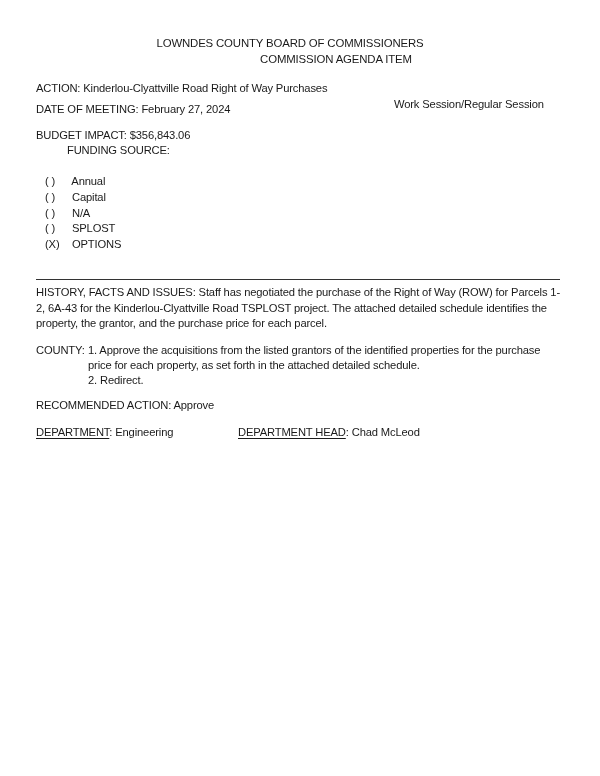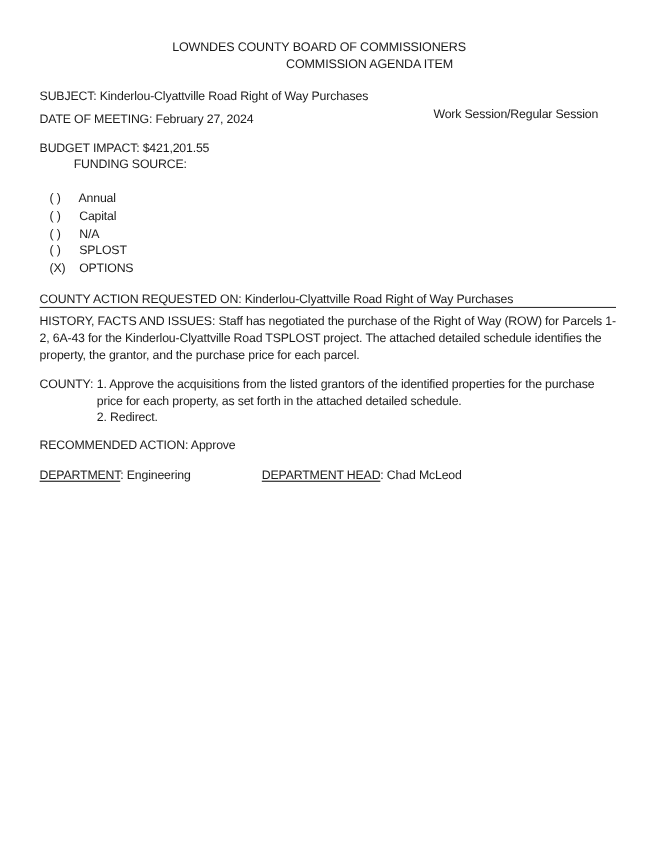--- a/index.html
+++ b/index.html
@@ -93,34 +93,34 @@
   </style>
 </head>
 <body>
 
 <div class="page">
 
   <div class="center-line" style="top:36px;">LOWNDES COUNTY BOARD OF COMMISSIONERS</div>
   <div class="center-line" style="top:52px;padding-left:46px;">COMMISSION AGENDA ITEM</div>
 
   <div class="abs" style="left:36px; top:81px;">
-    <span>SUBJECT:</span>
+    <span>ACTION:</span>
     <span>Kinderlou-Clyattville Road Right of Way Purchases</span>
   </div>
 
   <div class="abs" style="left:36px; top:102px;">
     <span>DATE OF MEETING:</span>
     <span>February 27, 2024</span>
   </div>
 
   <div class="abs" style="left:394px; top:97px;">Work Session/Regular Session</div>
 
   <div class="abs" style="left:36px; top:128px;">
     <span>BUDGET IMPACT:</span>
-    <span>$421,201.55</span>
+    <span>$356,843.06</span>
   </div>
 
   <div class="abs" style="left:39px; top:143px;margin-left:28px;">FUNDING SOURCE:</div>
 
   <div class="funding-row" style="top:174px;">
     <span class="mark">( )</span>
     <span>Annual</span>
   </div>
   <div class="funding-row" style="top:190px;">
     <span class="mark">( )</span>
@@ -132,24 +132,20 @@
   </div>
   <div class="funding-row" style="top:221px;">
     <span class="mark">( )</span>
     <span>SPLOST</span>
   </div>
   <div class="funding-row" style="top:237px;">
     <span class="mark">(X)</span>
     <span>OPTIONS</span>
   </div>
 
-  <div class="abs" style="left:36px; top:265px;">
-    <span>COUNTY ACTION REQUESTED ON:</span>
-    <span>Kinderlou-Clyattville Road Right of Way Purchases</span>
-  </div>
   <div class="rule"></div>
 
   <div class="para" style="top:285px;">
     <span>HISTORY, FACTS AND ISSUES:</span>
     <span>Staff has negotiated the purchase of the Right of Way (ROW) for Parcels 1-2, 6A-43 for the Kinderlou-Clyattville Road TSPLOST project. The attached detailed schedule identifies the property, the grantor, and the purchase price for each parcel.</span>
   </div>
 
   <div class="options-label">COUNTY:</div>
   <div class="options-body">
     <div class="opt1-first">1. Approve the acquisitions from the listed grantors of the identified properties for the purchase</div>

